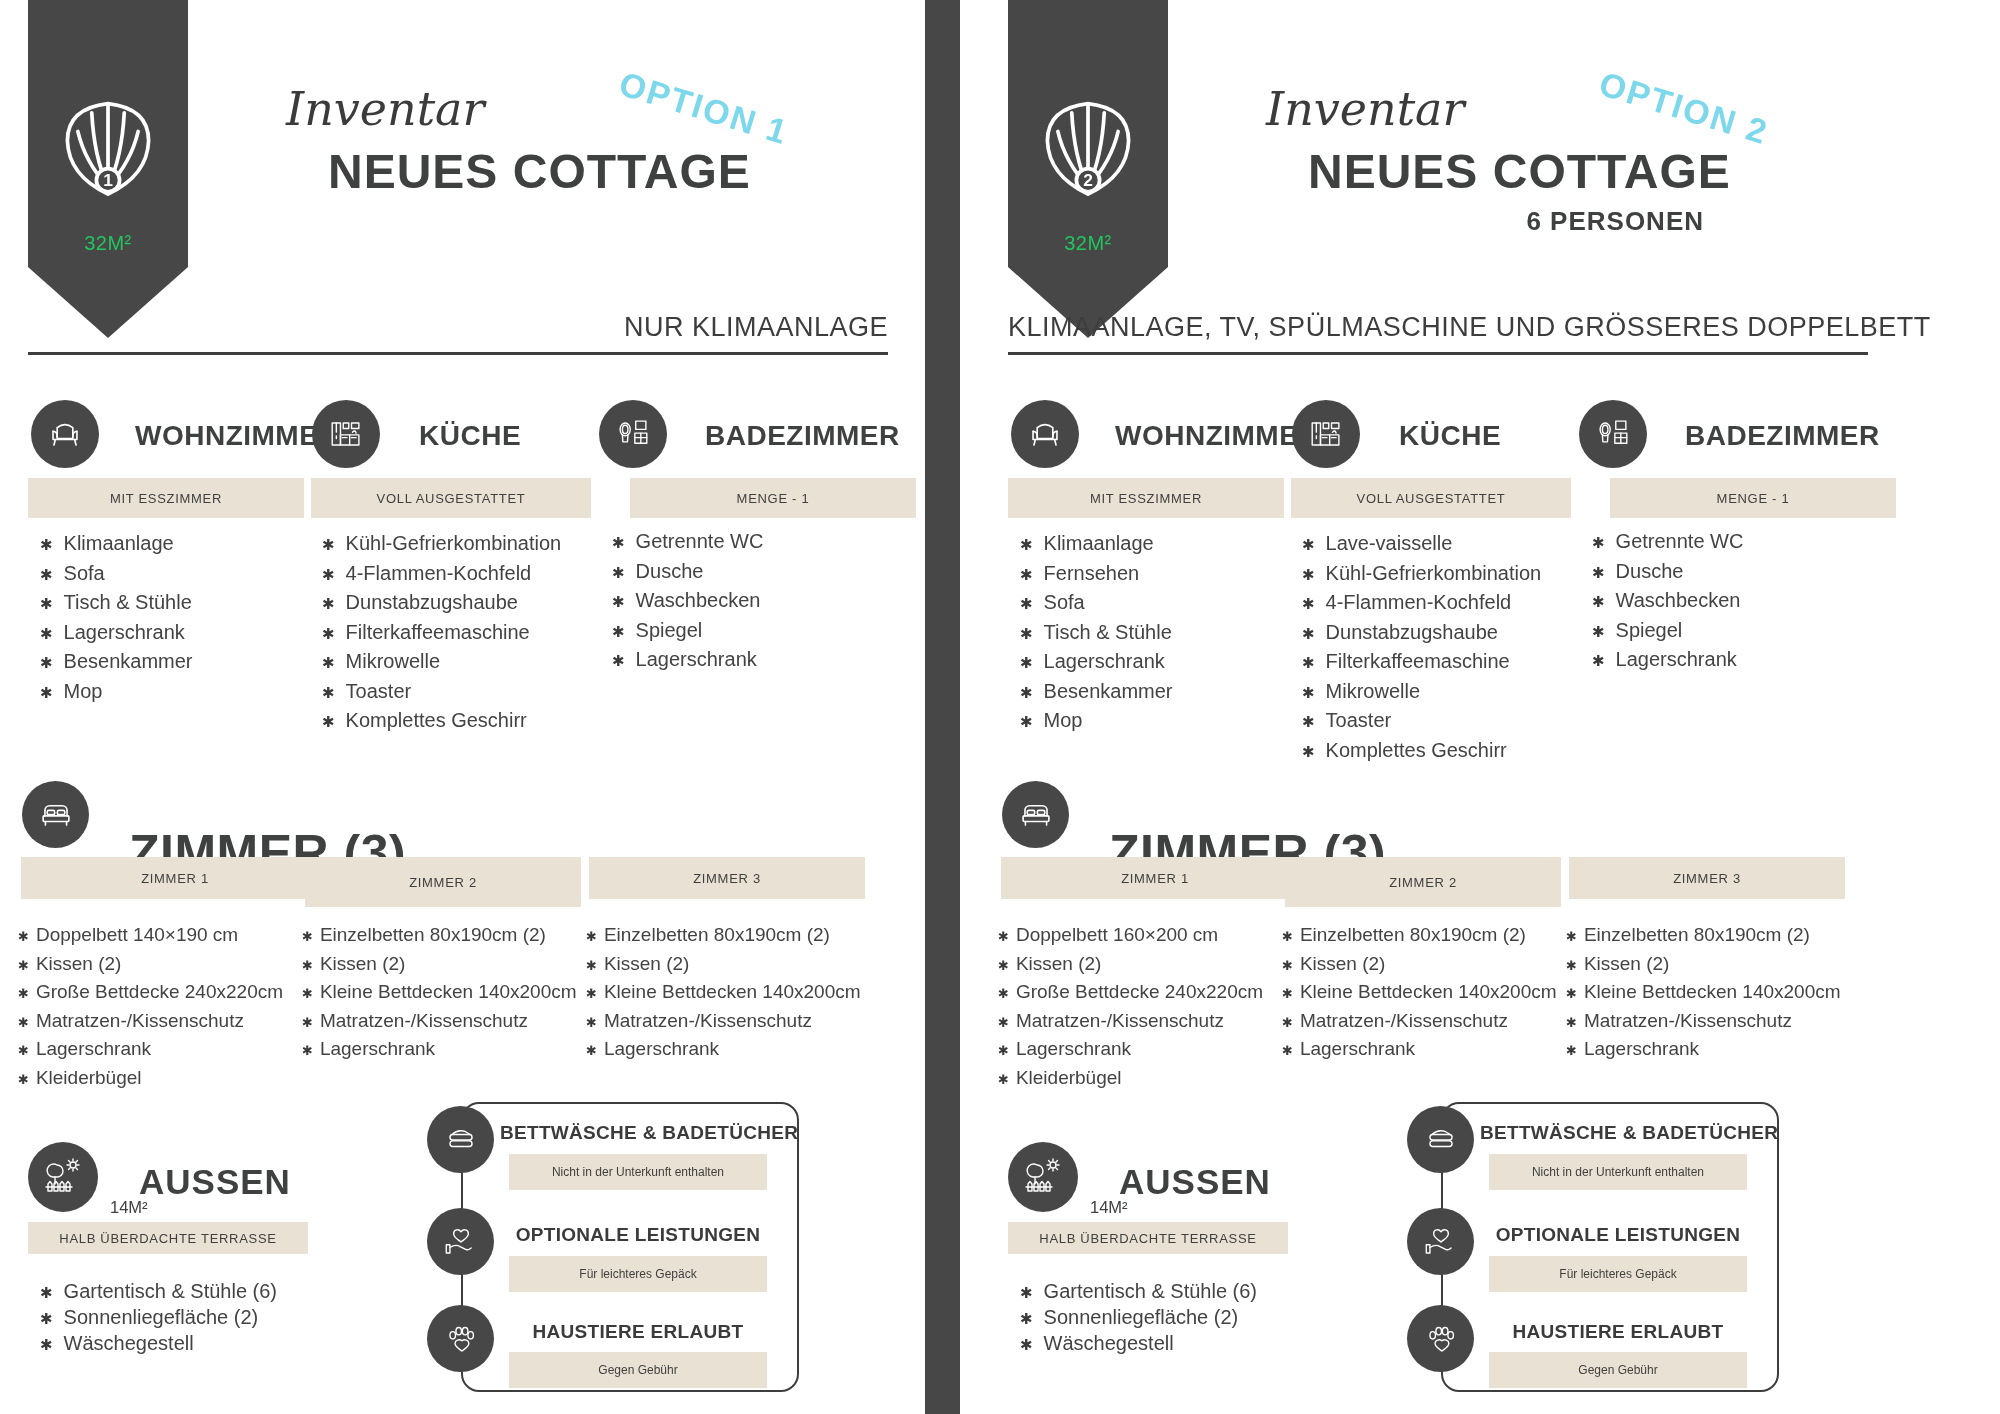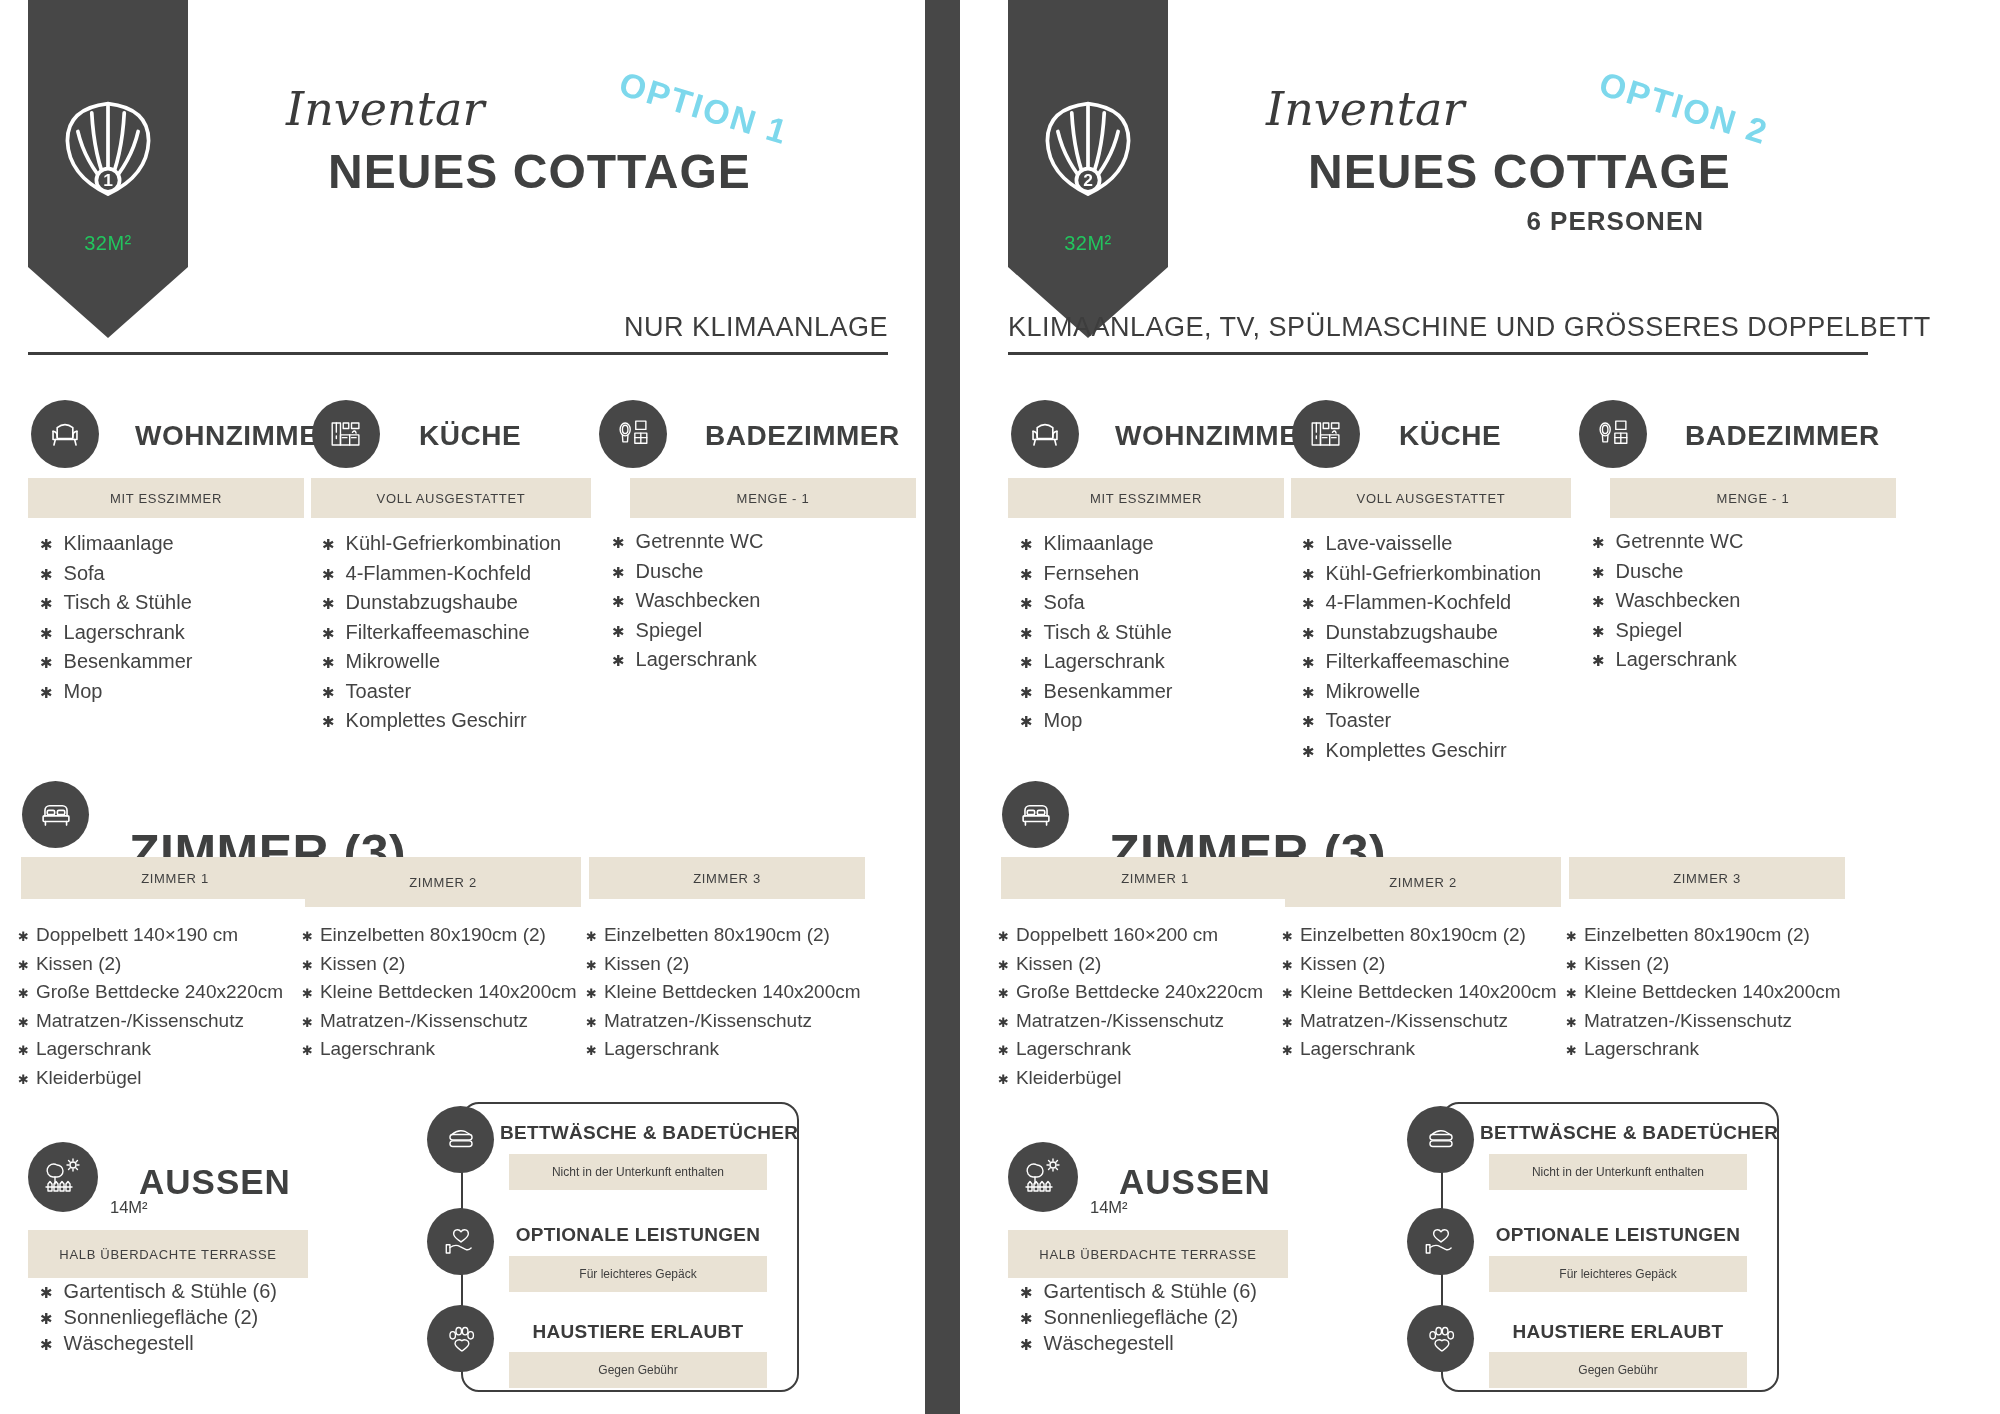--- a/index.html
+++ b/index.html
@@ -67,21 +67,21 @@
   .rbar2{left:305px;top:857px;width:276px;height:50px;}
   .rbar3{left:589px;top:857px;width:276px;height:42px;}
   .rlst1{left:18px;top:922px;}
   .rlst2{left:302px;top:922px;}
   .rlst3{left:586px;top:922px;}
 
   
   .acirc{left:28px;top:1142px;width:70px;height:70px;}
   .atit{left:108px;top:1162px;font-size:35px;letter-spacing:1px;}
   .aarea{position:absolute;left:110px;top:1198px;font-size:16.5px;color:#3f4040;}
-  .abar{left:28px;top:1222px;width:280px;height:48px;margin-top:8px;}
+  .abar{left:28px;top:1222px;width:280px;height:32px;}
   .alst{left:40px;top:1279px;}
 
   
   .ibox{position:absolute;left:461px;top:1102px;width:338px;height:290px;
         border:2.5px solid #3e3e3e;border-radius:18px;box-sizing:border-box;background:#fff;}
   .bcirc{width:67px;height:67px;left:427px;}
   .bcirc.r0{top:1106px;} .bcirc.r1{top:1208px;} .bcirc.r2{top:1305px;}
   .btitle{position:absolute;left:500px;width:276px;text-align:center;font-size:19px;
           font-weight:700;color:#3b3b3b;letter-spacing:0.3px;white-space:nowrap;}
   .btitle.r0{top:1122px;} .btitle.r1{top:1224px;} .btitle.r2{top:1321px;}

